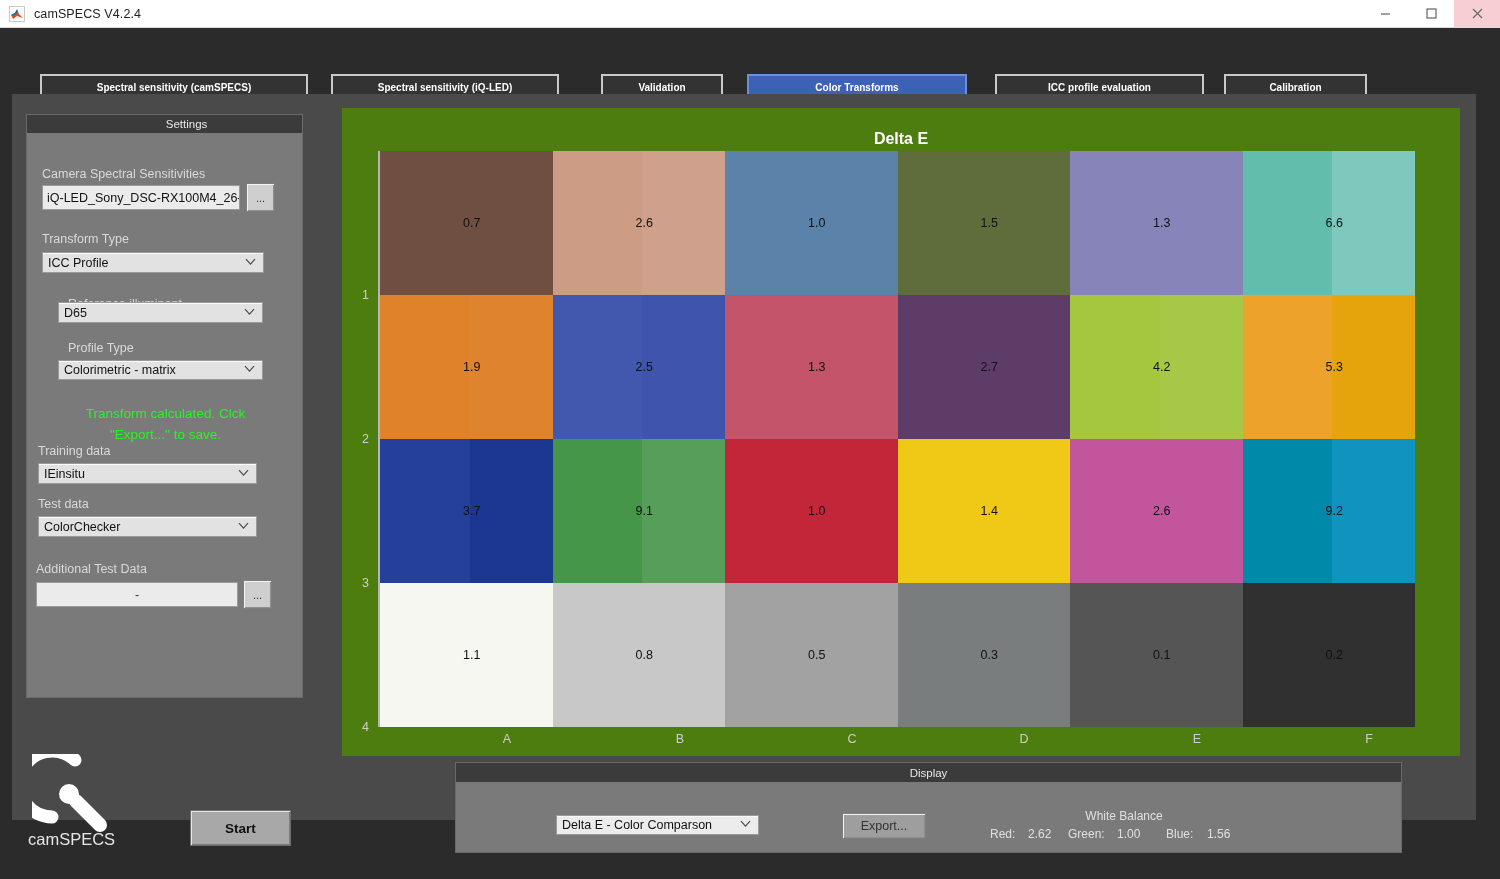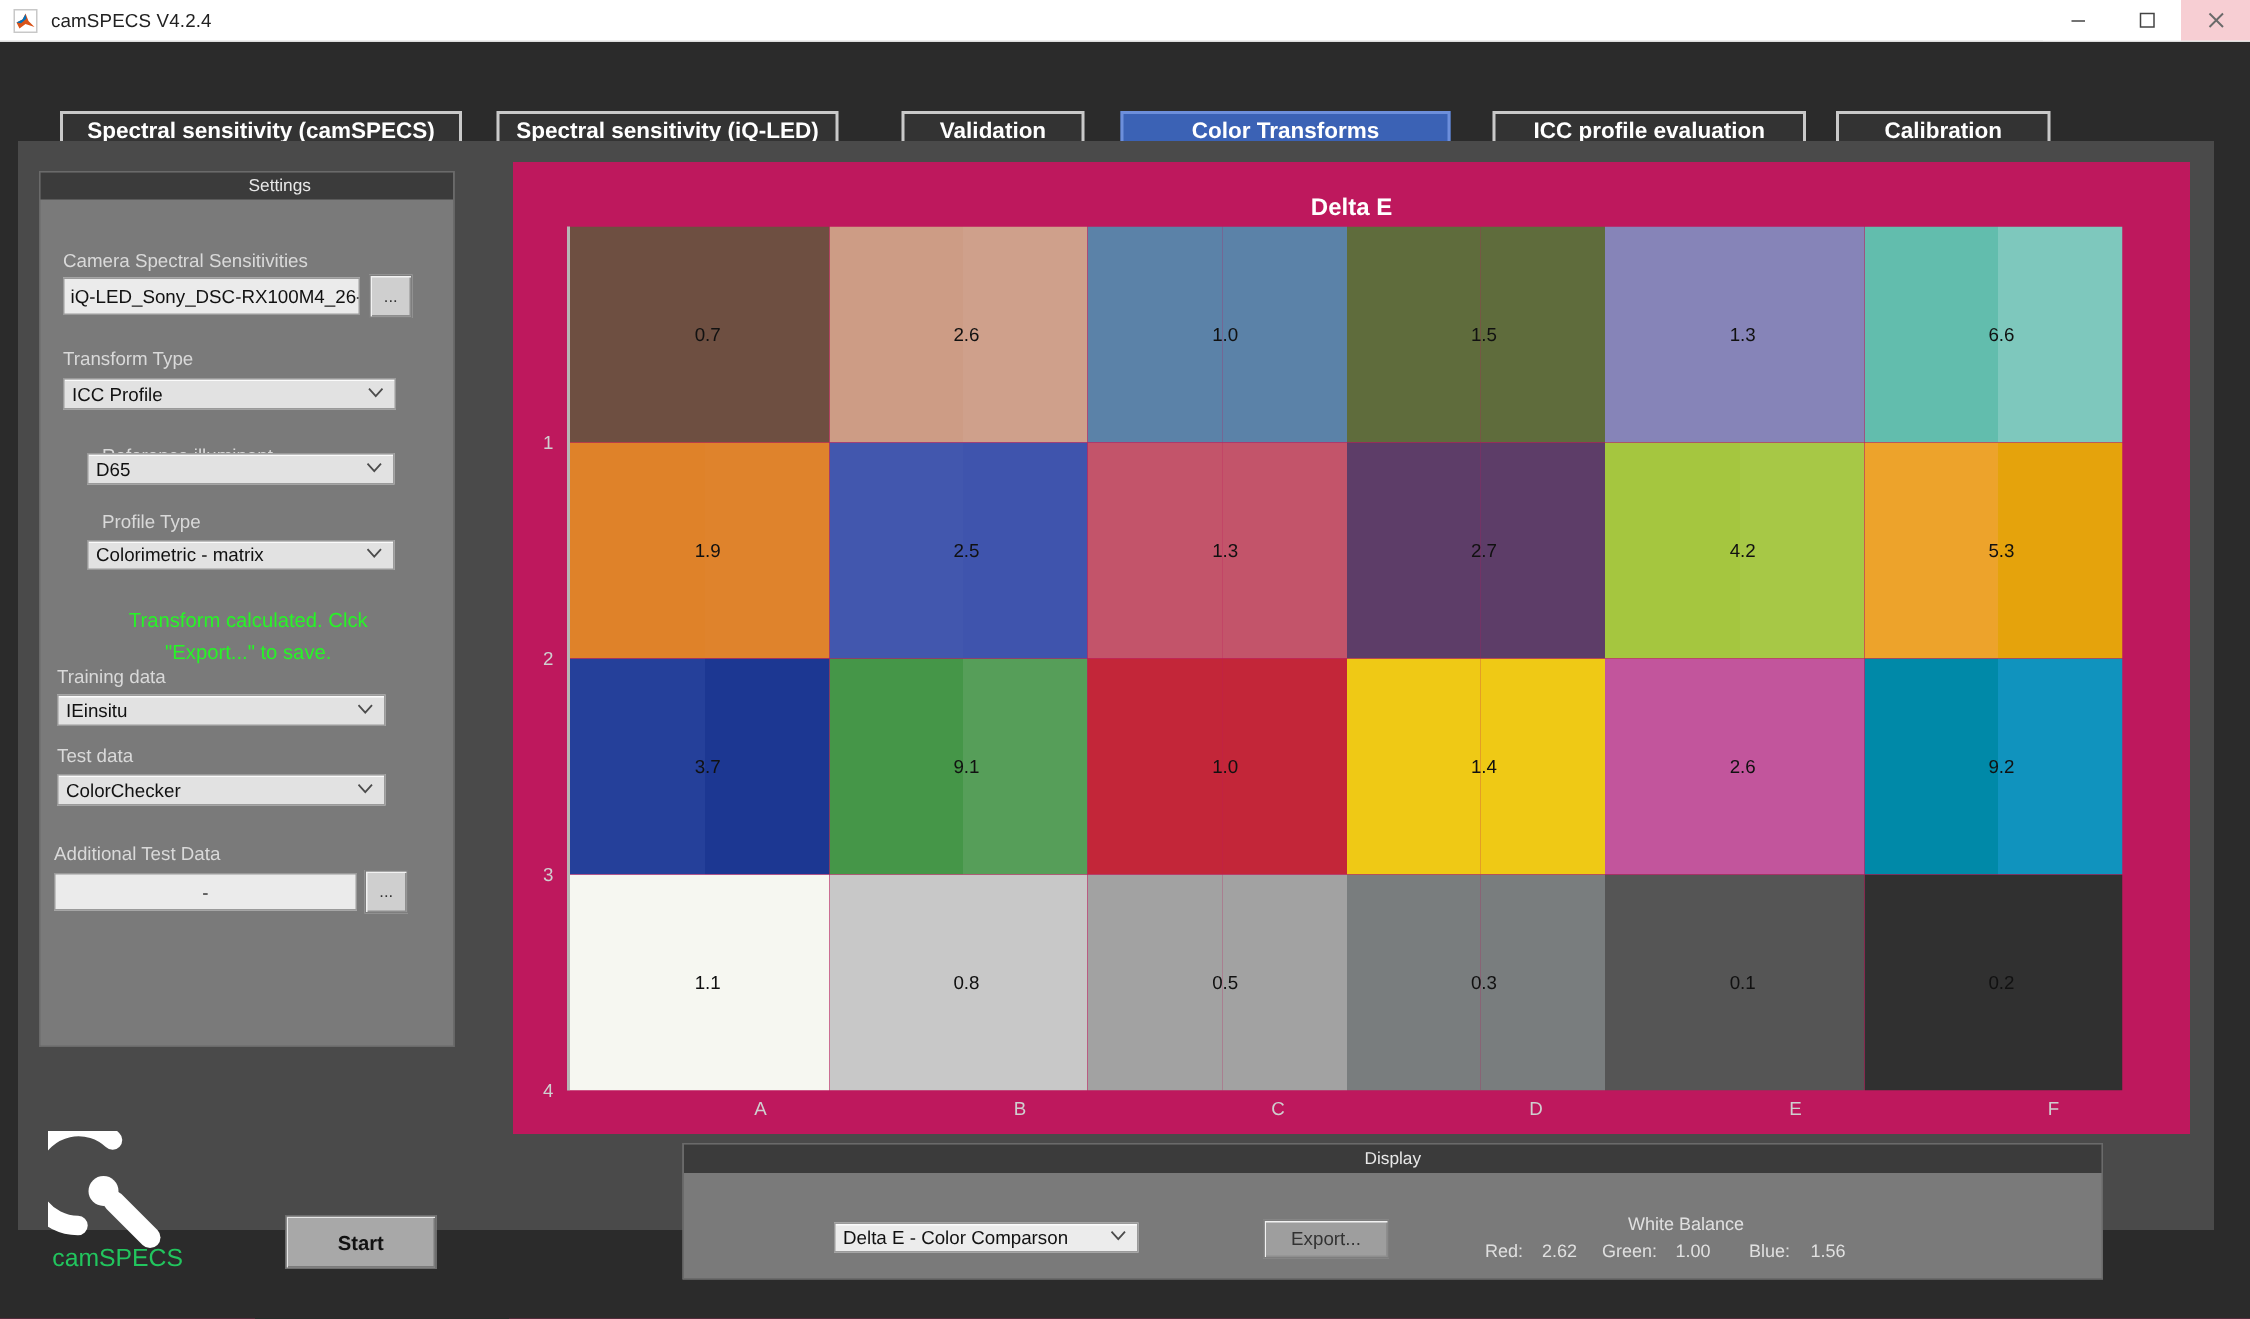--- a/index.html
+++ b/index.html
@@ -20,21 +20,21 @@
   .tb-title{font-size:12.5px;color:#222;letter-spacing:.1px;}
   .tb-btns{margin-left:auto;display:flex;height:27px;}
   .tb-btn{width:46px;height:27px;display:flex;align-items:center;justify-content:center;
           color:#444;font-size:13px;background:#fff;}
   .tb-btn.close{background:#f7ced3;}
   .tb-btn.close svg{stroke:#5a5a5a;}
 
   
   .tabstrip{position:absolute;left:0;top:28px;width:1500px;height:62px;background:#2b2b2b;}
   .tab{position:absolute;top:46px;height:26px;border:2px solid #c9c9c9;background:#333333;
-       color:#ffffff;font-size:15px;font-weight:bold;display:flex;align-items:center;
+       color:#ffffff;font-size:10px;font-weight:bold;display:flex;align-items:center;
        justify-content:center;box-sizing:border-box;cursor:pointer;}
   .tab.active{background:#3b62b5;border-color:#6d8fdb;}
 
   
   .mainpanel{position:absolute;left:12px;top:94px;width:1464px;height:726px;background:#4a4a4a;}
 
   
   .settings{position:absolute;left:26px;top:114px;width:277px;height:584px;background:#7a7a7a;
             border:1px solid #6a6a6a;box-sizing:border-box;}
   .settings-hd{height:18px;background:#3b3b3b;color:#e8e8e8;font-size:11.5px;
@@ -48,29 +48,29 @@
          cursor:pointer;box-shadow:inset 1px 1px 0 #f2f2f2, inset -1px -1px 0 #8e8e8e;}
   .sel{position:absolute;background:#e2e2e2;border:1px solid #9a9a9a;box-sizing:border-box;
        font-size:12.5px;color:#111;display:flex;align-items:center;padding-left:5px;cursor:pointer;
        box-shadow:inset 0 1px 0 #fbfbfb;}
   .sel .chev{position:absolute;right:7px;top:50%;transform:translateY(-60%);}
   .green-msg{position:absolute;color:#27f427;font-size:13.5px;text-align:center;line-height:21px;
              left:0;width:277px;}
 
   
   .logo{position:absolute;left:32px;top:754px;width:86px;height:92px;}
-  .logo-txt{position:absolute;left:28px;top:830px;width:94px;text-align:right;
-            color:#22c55e;font-size:16.5px;}
+  .logo-txt{position:absolute;left:28px;top:830px;width:94px;text-align:left;
+            color:#e5e5e5;font-size:16.5px;}
   .startbtn{position:absolute;left:190px;top:810px;width:101px;height:36px;background:#a8a8a8;
             border:1px solid #6e6e6e;box-sizing:border-box;display:flex;align-items:center;
             justify-content:center;color:#111;font-size:13.5px;font-weight:bold;cursor:pointer;
             box-shadow:inset 1px 1px 0 #e6e6e6, inset -1px -1px 0 #7b7b7b;}
 
   
-  .chart{position:absolute;left:342px;top:108px;width:1118px;height:648px;background:#be185d;}
+  .chart{position:absolute;left:342px;top:108px;width:1118px;height:648px;background:#4d7c0f;}
   .chart-title{position:absolute;left:0;top:22px;width:1118px;text-align:center;color:#ffffff;
                font-size:16px;font-weight:bold;}
   .grid{position:absolute;left:36px;top:43px;width:1035px;height:576px;display:grid;
         grid-template-columns:repeat(6,1fr);grid-template-rows:repeat(4,1fr);
         border-left:2px solid #b6b6b6;}
   .cell{position:relative;display:flex;align-items:center;justify-content:center;overflow:hidden;}
   .cell .half-l{position:absolute;left:0;top:0;width:52%;height:100%;}
   .cell .half-r{position:absolute;right:0;top:0;width:48%;height:100%;}
   .cell .dE{position:relative;z-index:2;font-size:12.5px;color:#111;
             transform:translateX(32%);}

